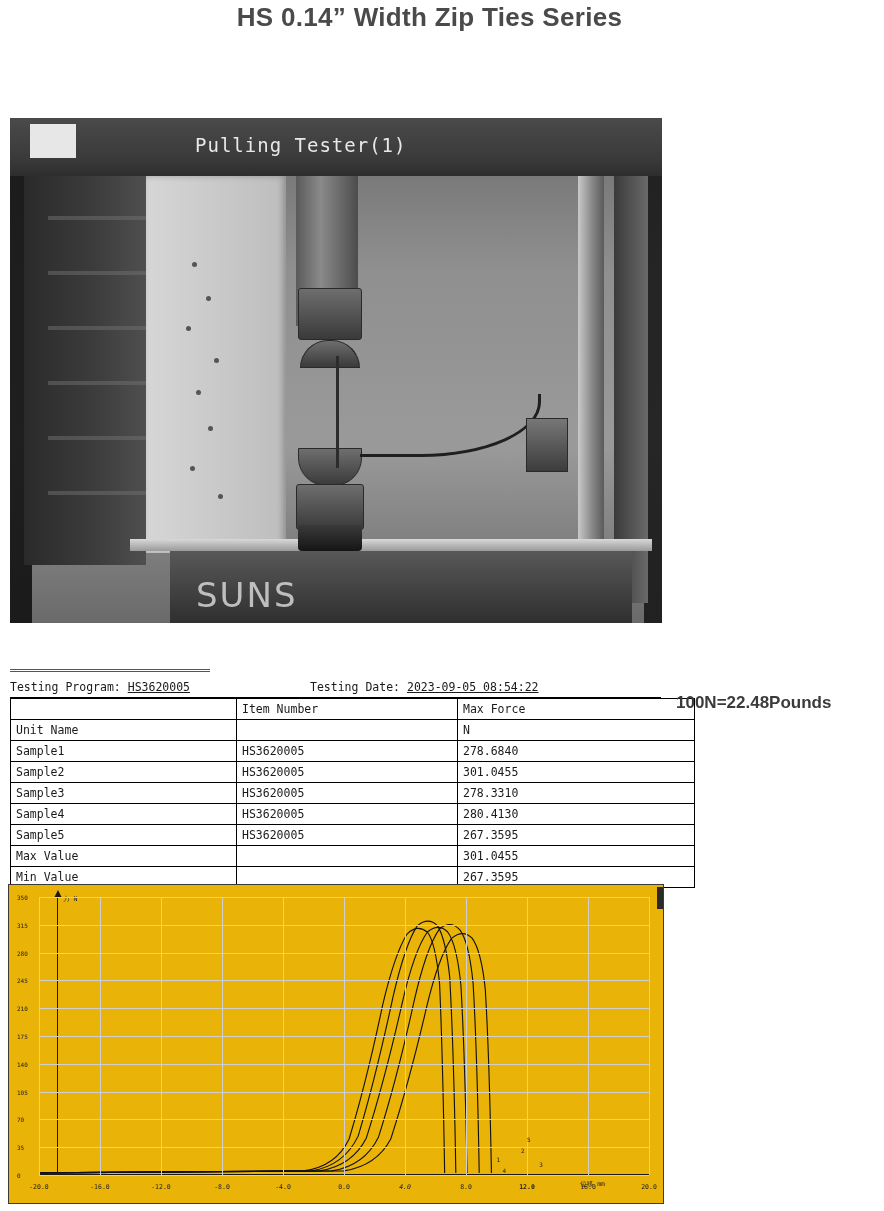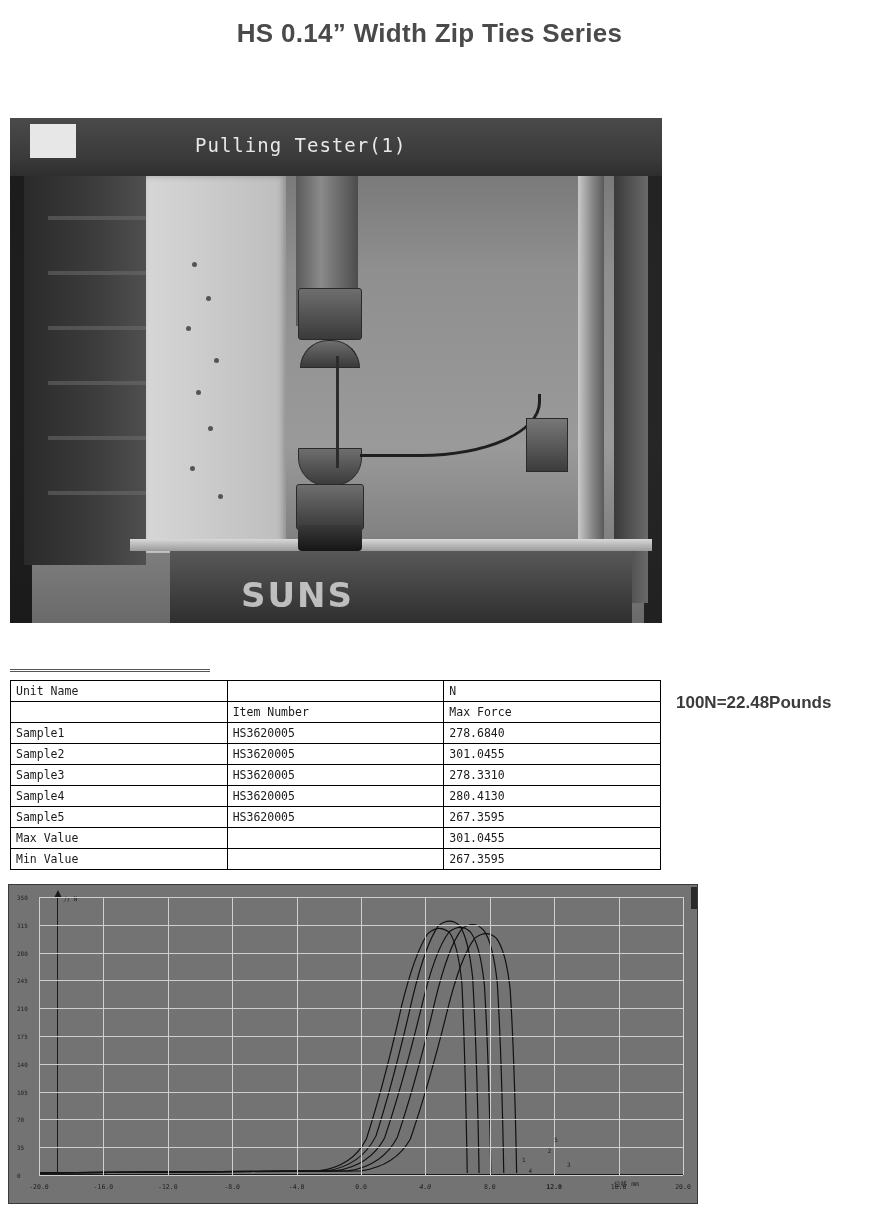--- a/index.html
+++ b/index.html
@@ -19,21 +19,21 @@
   
   .headline {
     text-align: center;
     font-size: 26px;
     font-weight: bold;
     color: #4a4a4a;
     letter-spacing: 0.3px;
     line-height: 1.05;
   }
   .headline-line1 {
-    padding-top: 20px;
+    padding-top: 4px;
     padding-right: 25px;
   }
   .headline-line2 {
     padding-top: 30px;
     padding-right: 95px;
   }
 
   
   .photo-wrap {
     position: absolute;
@@ -143,26 +143,25 @@
   }
   .ph-base-top {
     position: absolute;
     left: 120px; right: 10px; bottom: 72px; height: 12px;
     background: linear-gradient(to bottom, #d8d8d8, #9a9a9a);
   }
   .ph-brand {
     position: absolute;
     left: 186px; bottom: 8px;
     font-family: "DejaVu Sans", sans-serif;
-    font-weight: bold;
+    font-weight: normal;
     font-size: 34px;
     color: #d5d5d5;
     letter-spacing: 2px;
     opacity: 0.85;
-    margin-left: 45px;
   }
   .ph-pedestal {
     position: absolute;
     left: 288px; bottom: 72px; width: 64px; height: 26px;
     background: linear-gradient(to bottom, #3a3a3a, #151515);
     border-radius: 4px;
   }
 
   
   .report {
@@ -217,23 +216,22 @@
   }
 
   
   .chart-box {
     position: absolute;
     left: 8px;
     top: 884px;
     width: 654px;
     height: 318px;
     border: 1px solid #3a3a3a;
-    background: #737373;
+    background: #eab308;
     overflow: hidden;
-    padding-left: 34px;
   }
   .chart-tab {
     position: absolute;
     right: -1px; top: 2px;
     width: 7px; height: 22px;
     background: #2a2a2a;
   }
   .chart-inner {
     position: absolute;
     left: 30px; top: 12px; right: 14px; bottom: 28px;
@@ -343,32 +341,42 @@
   <div class="ph-base"></div>
   <div class="ph-pedestal"></div>
   <div class="ph-brand">SUNS</div>
   <div class="ph-topbar"></div>
   <div class="ph-topbar-white"></div>
   <div class="ph-topbar-label">Pulling Tester(1)</div>
 </div>
 
 <div class="report">
   <div class="report-rule-thick"></div>
+  <div class="report-header">
+    <div class="rh-left">
+      <span>Testing Program:</span>
+      <span class="u">HS3620005</span>
+    </div>
+    <div class="rh-right">
+      <span>Testing Date:</span>
+      <span class="u">2023-09-05 08:54:22</span>
+    </div>
+  </div>
 
   <table class="report-table">
     <tbody>
+      <tr>
+        <td class="col-a"></td>
+        <td class="col-b">Item Number</td>
+        <td class="col-c">Max Force</td>
+      </tr>
       <tr>
         <td>Unit Name</td>
         <td></td>
         <td>N</td>
-      </tr>
-      <tr>
-        <td class="col-a"></td>
-        <td class="col-b">Item Number</td>
-        <td class="col-c">Max Force</td>
       </tr>
       <tr>
         <td>Sample1</td>
         <td>HS3620005</td>
         <td>278.6840</td>
       </tr>
       <tr>
         <td>Sample2</td>
         <td>HS3620005</td>
         <td>301.0455</td>

